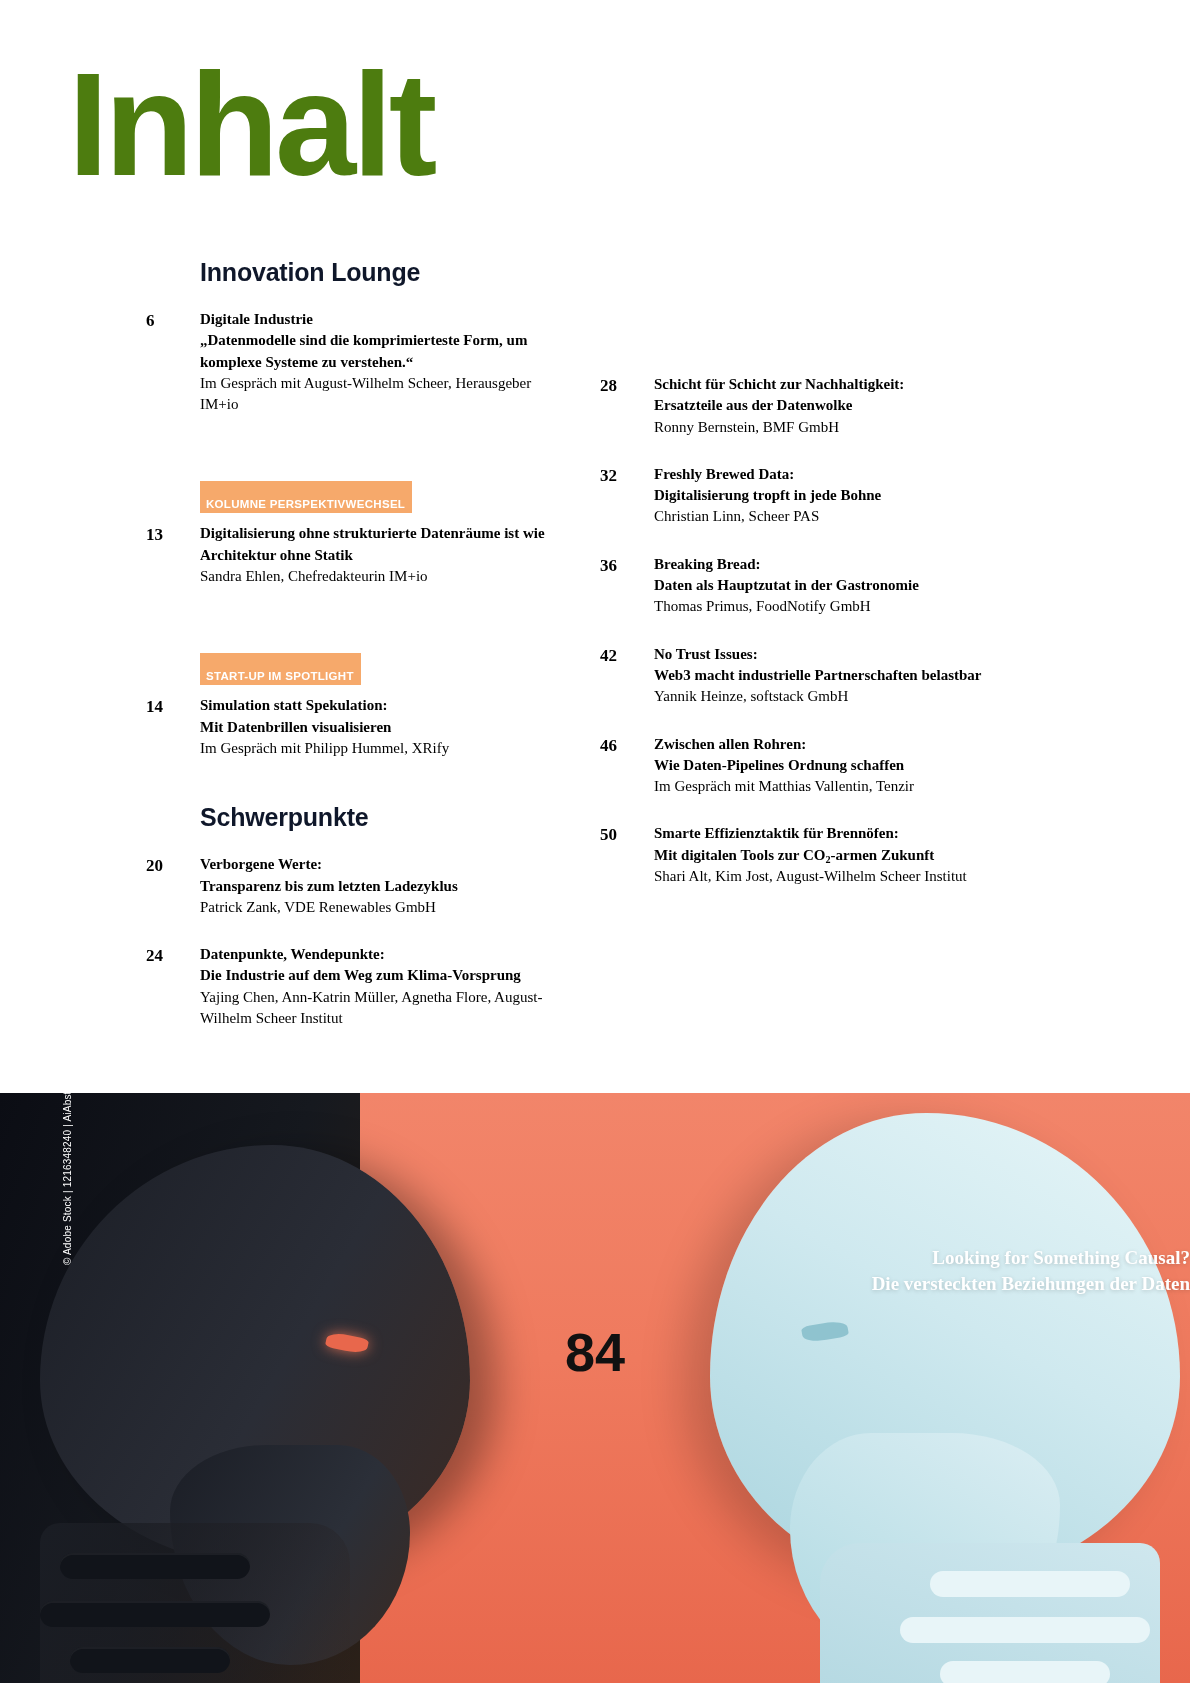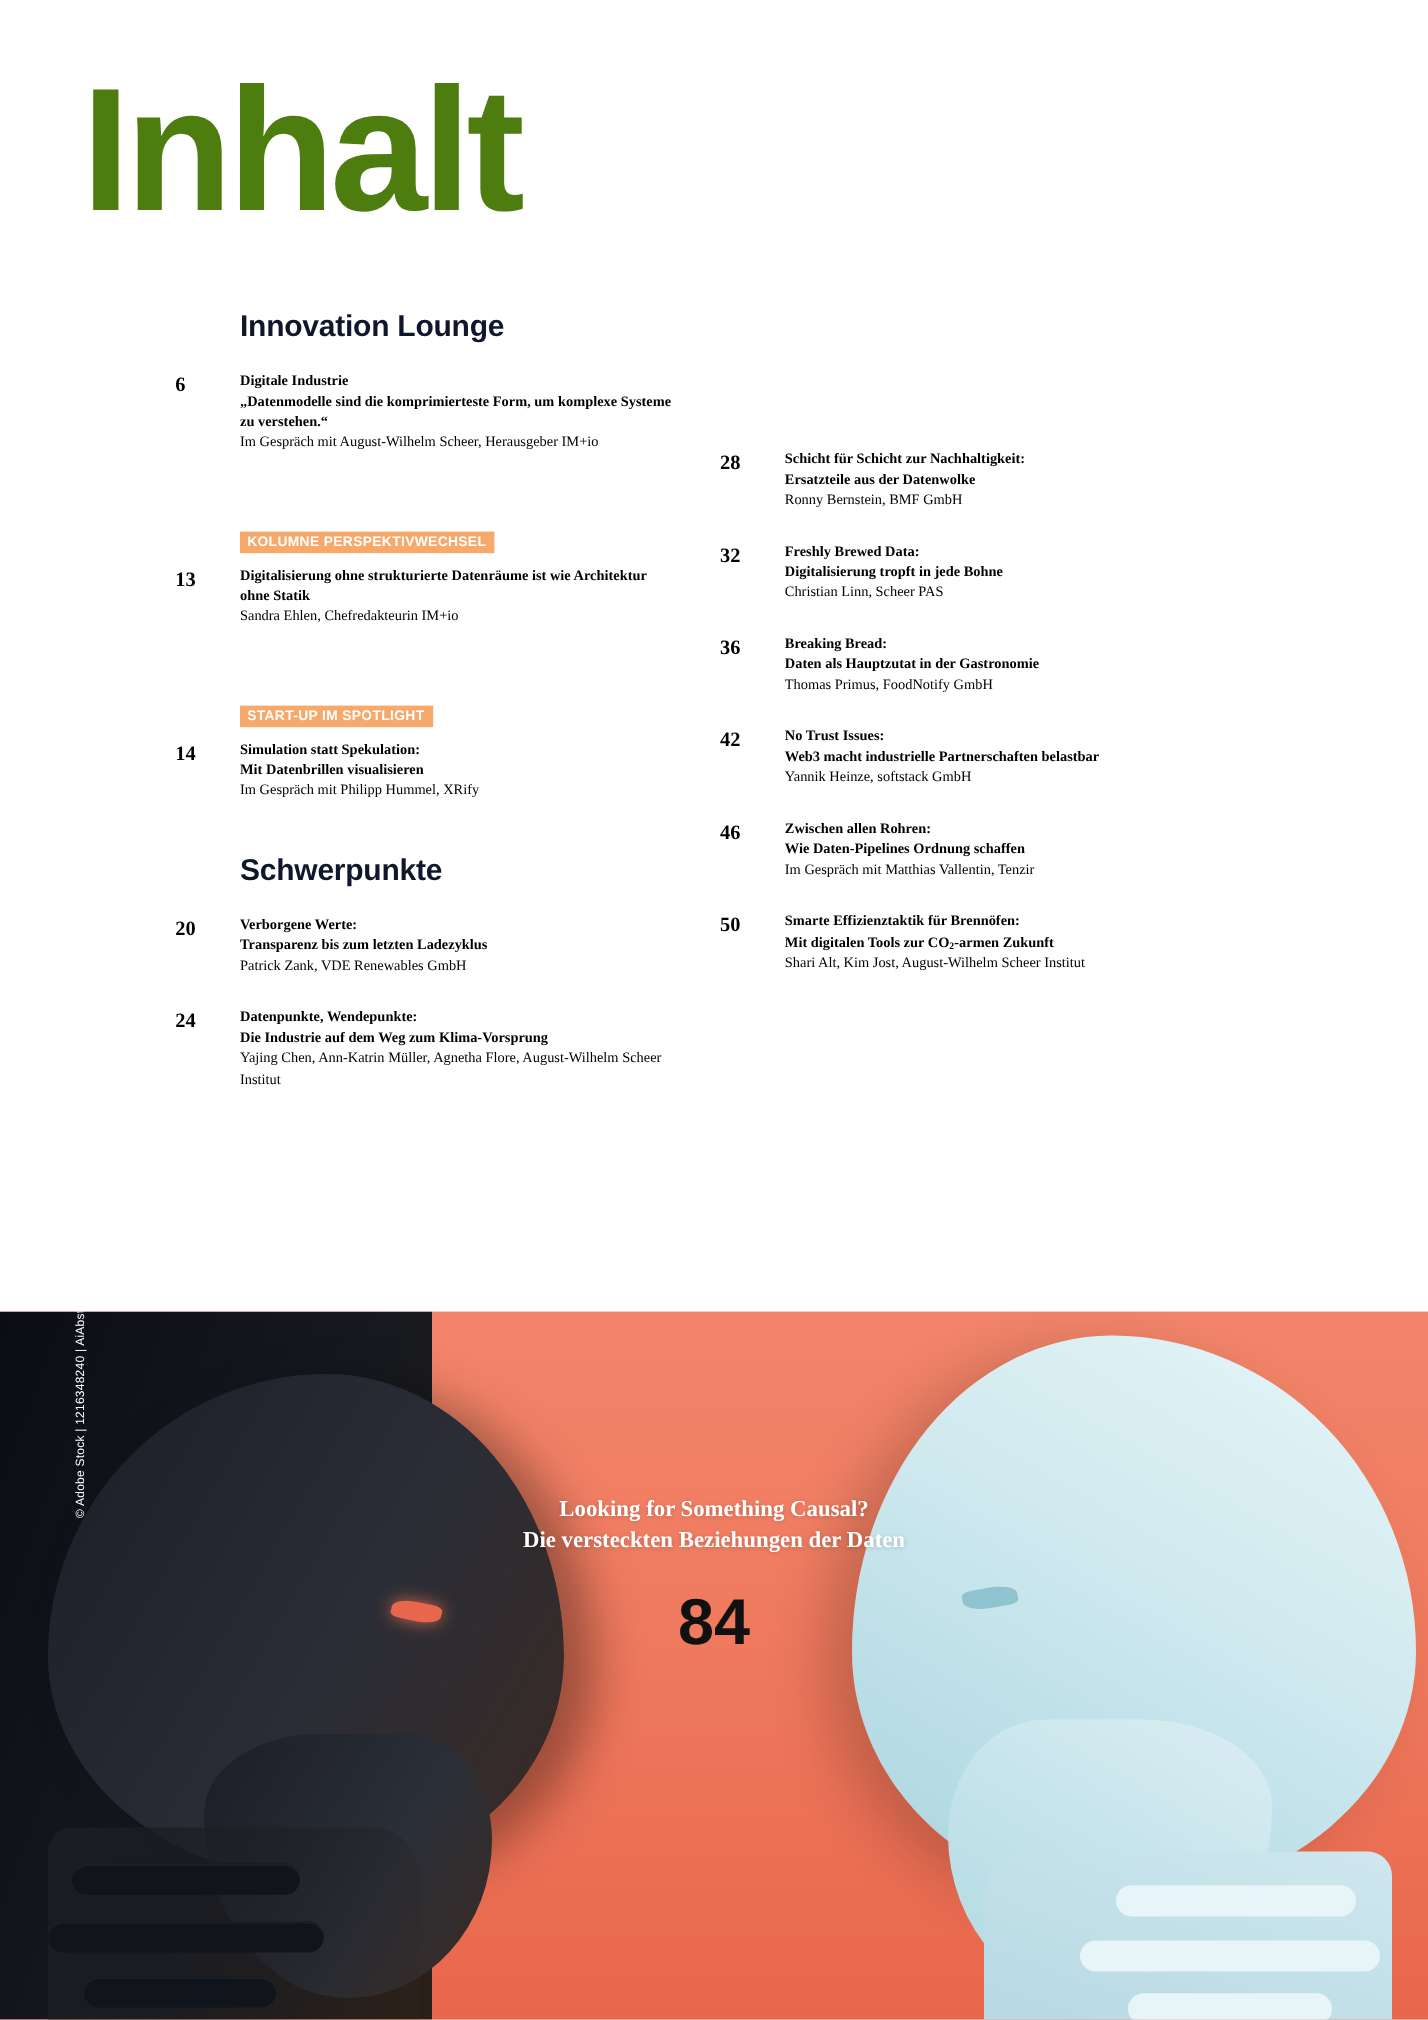--- a/index.html
+++ b/index.html
@@ -62,42 +62,42 @@
   }
 
   .tag {
     display: inline-block;
     background: #f6a96b;
     color: #ffffff;
     font-family: "Liberation Sans", sans-serif;
     font-weight: bold;
     font-size: 11.5px;
     letter-spacing: 0.3px;
-    padding: 3px 7px 3px 6px;
+    padding: 17px 7px 3px 6px;
     margin-left: 54px;
     margin-bottom: 10px;
     margin-top: 40px;
   }
 
   .entry {
     display: flex;
     margin-bottom: 26px;
   }
   .entry .page-num {
     width: 54px;
     flex: 0 0 54px;
     font-family: "Liberation Serif", serif;
     font-weight: bold;
     font-size: 17px;
     line-height: 1.42;
     color: #000;
   }
   .entry .body {
     flex: 1;
-    font-size: 12px;
+    font-size: 15px;
     line-height: 1.42;
   }
   .entry .body .title {
     font-weight: bold;
   }
   .entry .body .byline {
     font-weight: normal;
   }
 
   .right-shift {
@@ -220,21 +220,21 @@
     height: 26px;
     background: #e8f5f8;
     border-radius: 13px;
   }
 
   .feature-caption {
     position: absolute;
     left: 0;
     right: 0;
     top: 152px;
-    text-align: center;
+    text-align: right;
     color: #ffffff;
     font-family: "Liberation Serif", serif;
     font-weight: bold;
     font-size: 19px;
     line-height: 1.35;
     text-shadow: 0 1px 4px rgba(0,0,0,0.18);
     z-index: 5;
   }
   .feature-number {
     position: absolute;

